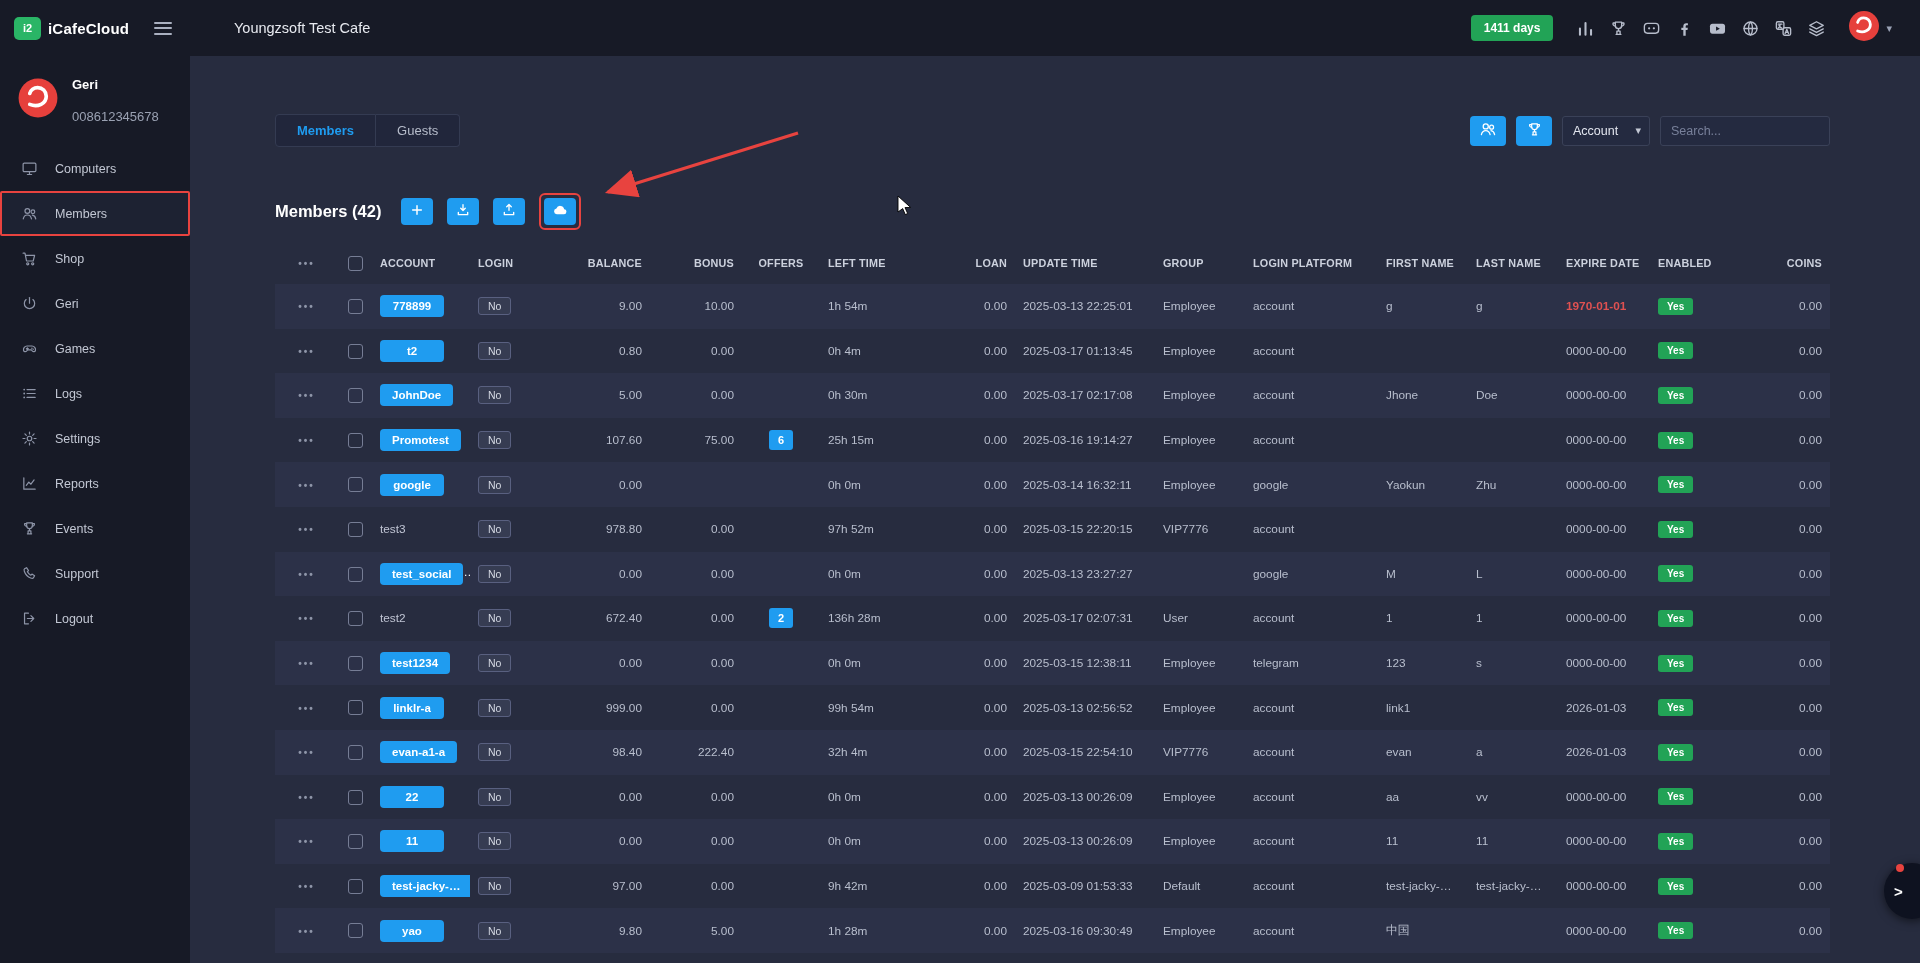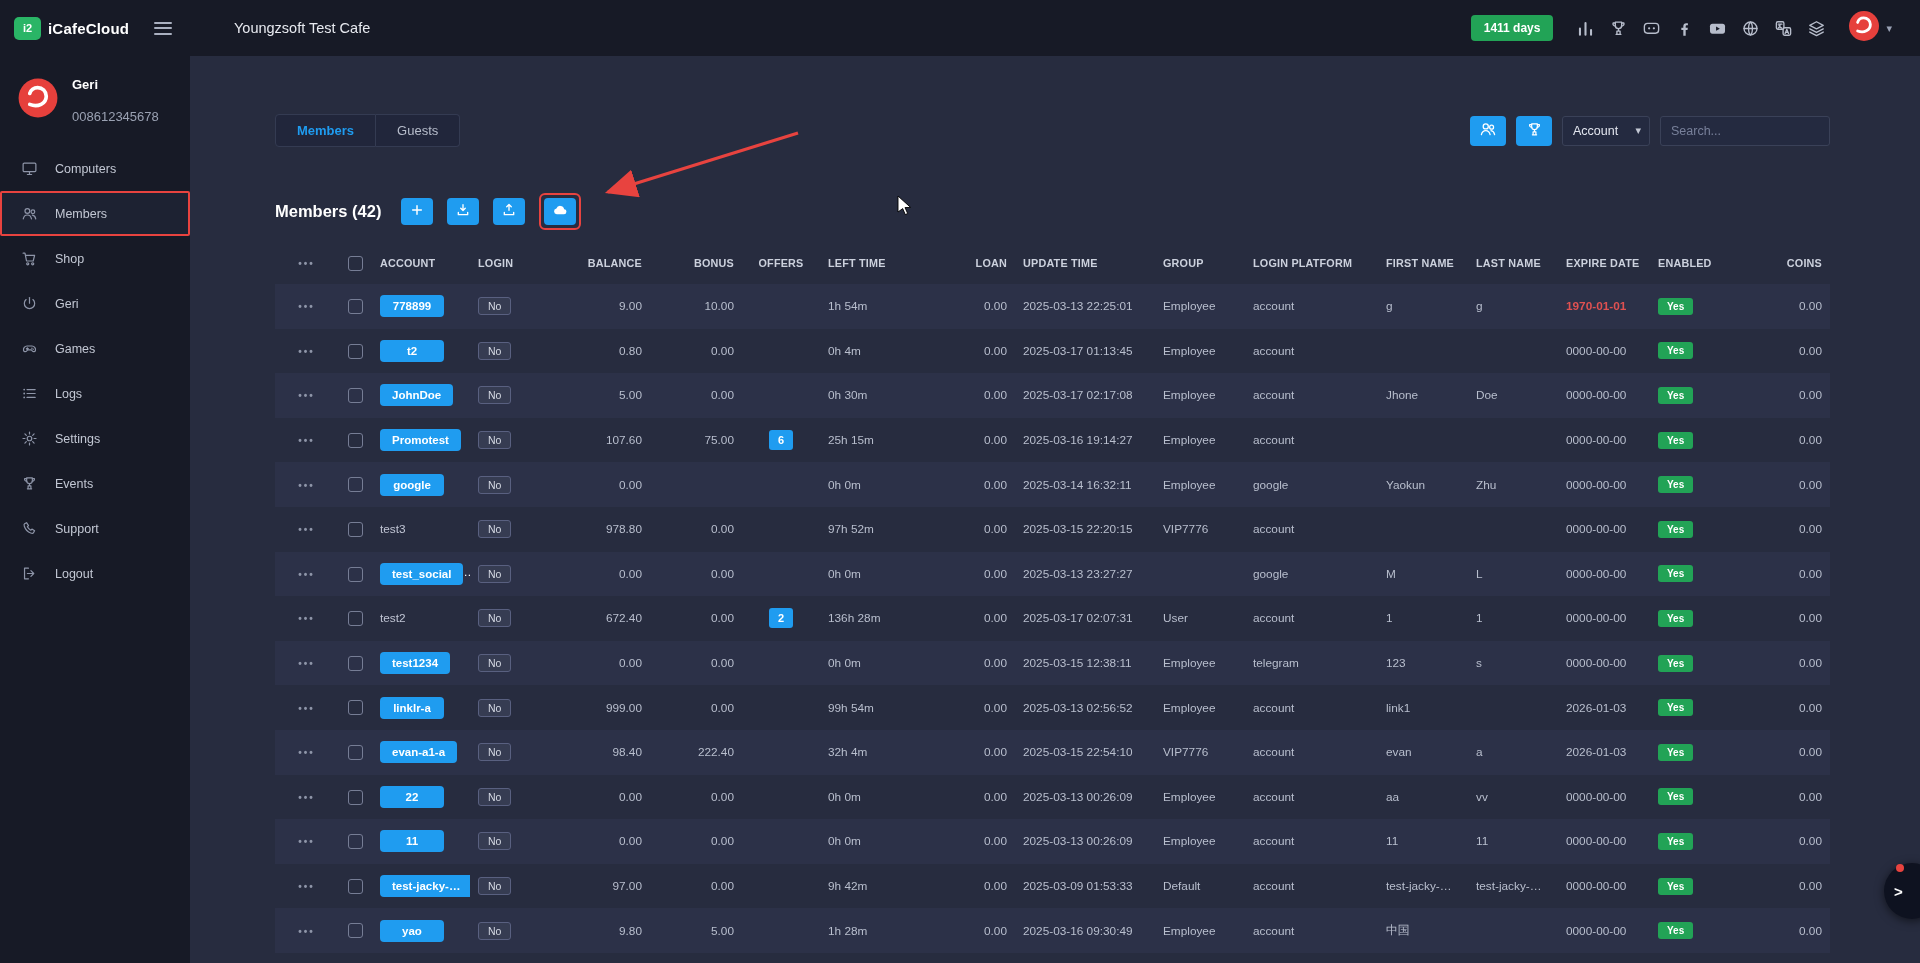--- a/index.html
+++ b/index.html
@@ -310,20 +310,29 @@
         <span class="si-label">Logs</span>
       </div>
       <div class="side-item">
         <span class="si-icon">
           <svg width="17" height="17" viewBox="0 0 24 24" fill="none" stroke="currentColor" stroke-width="1.7" stroke-linecap="round" stroke-linejoin="round">
             <circle cx="12" cy="12" r="3.2"></circle>
             <path d="M12 2.8v2.8M12 18.4v2.8M2.8 12h2.8M18.4 12h2.8M5.5 5.5l2 2M16.5 16.5l2 2M18.5 5.5l-2 2M7.5 16.5l-2 2"></path>
           </svg>
         </span>
         <span class="si-label">Settings</span>
+      </div>
+      <div class="side-item">
+        <span class="si-icon">
+          <svg width="17" height="17" viewBox="0 0 24 24" fill="none" stroke="currentColor" stroke-width="1.7" stroke-linecap="round" stroke-linejoin="round">
+            <path d="M4 4v16h16"></path>
+            <path d="M7.5 14.5l3.5-4.5 3 3 4.5-6"></path>
+          </svg>
+        </span>
+        <span class="si-label">Reports</span>
       </div>
       <div class="side-item">
         <span class="si-icon">
           <svg width="17" height="17" viewBox="0 0 24 24" fill="none" stroke="currentColor" stroke-width="1.7" stroke-linecap="round" stroke-linejoin="round">
             <path d="M8 4h8v4.2a4 4 0 0 1-8 0z"></path>
             <path d="M8 5H5.2a2.8 2.8 0 0 0 2.9 3.8M16 5h2.8a2.8 2.8 0 0 1-2.9 3.8M12 12.2V15M9 19.5h6M10 15.4h4v4h-4z"></path>
           </svg>
         </span>
         <span class="si-label">Events</span>
       </div>

